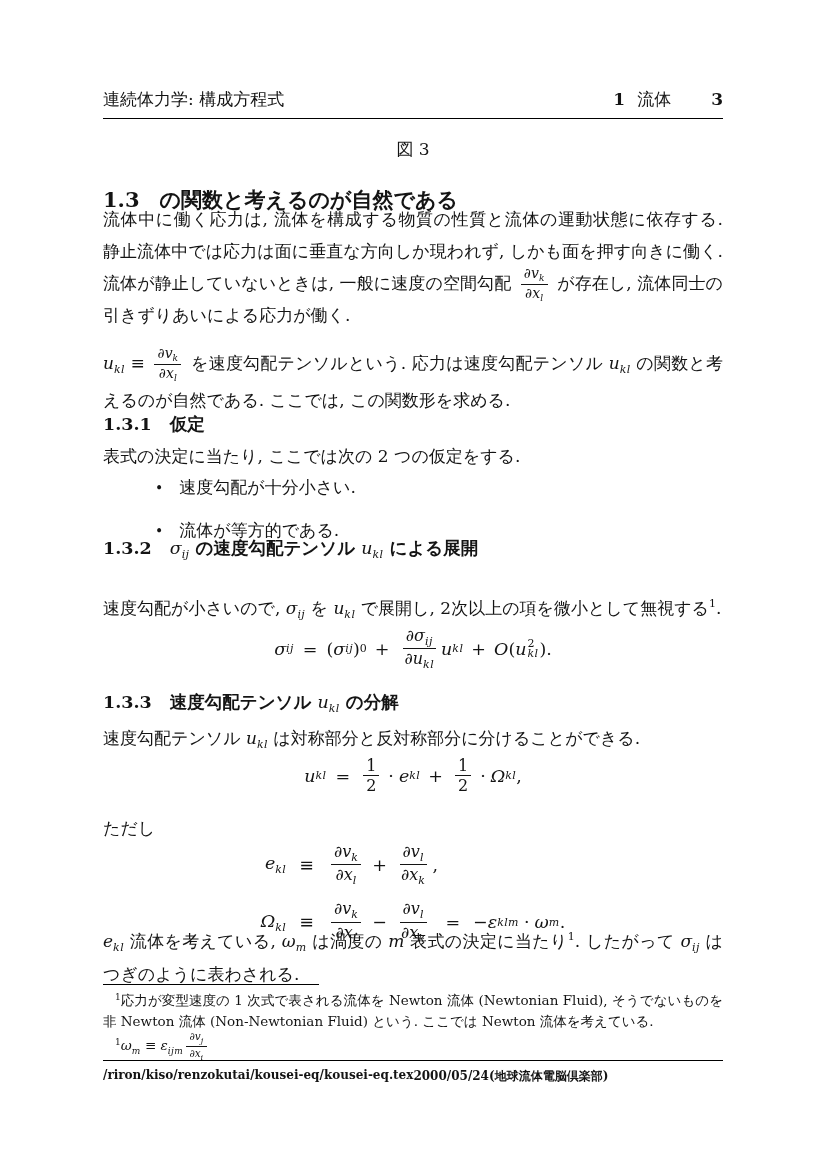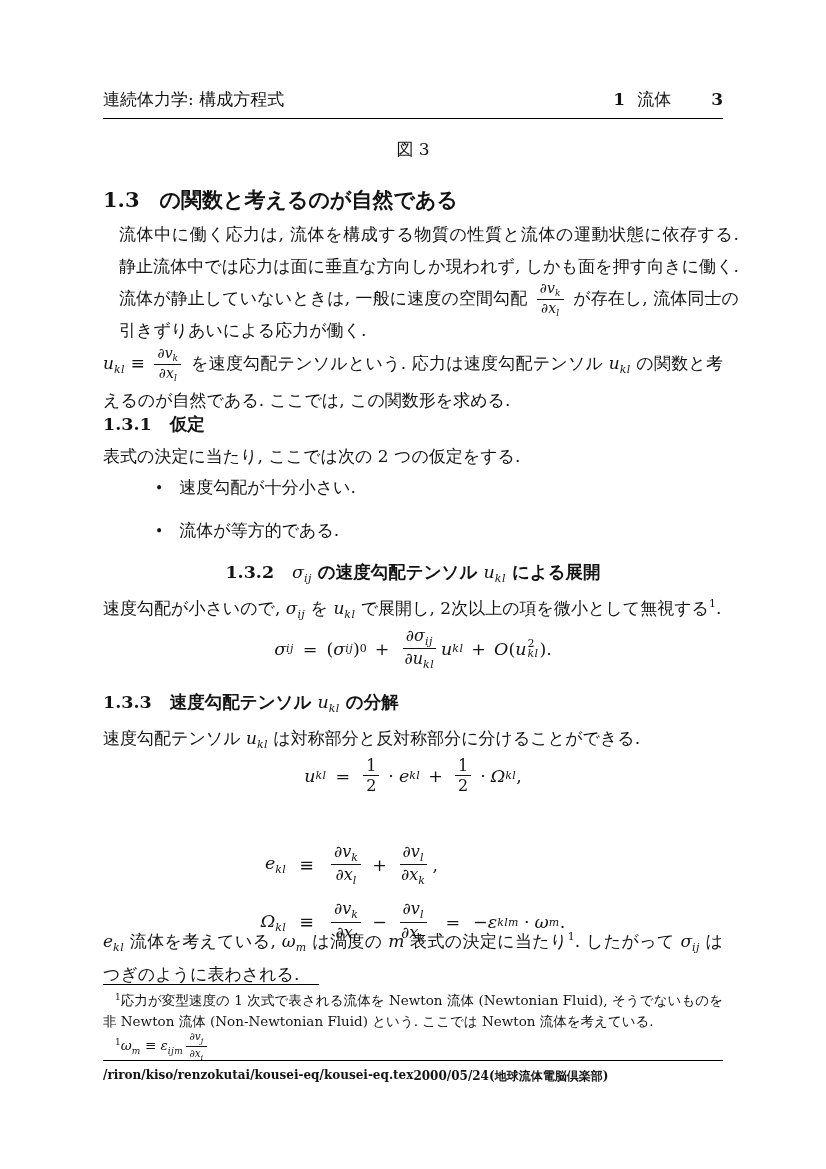--- a/index.html
+++ b/index.html
@@ -87,21 +87,21 @@
     </span>
   </div>
 
   <div class="abs caption" style="top:138px;">図 3</div>
 
   <div class="abs sec-h" style="top:186px;">
     <span class="sec-num">1.3</span>
     <span>の関数と考えるのが自然である</span>
   </div>
 
-  <div class="abs body-text" style="top:218px; line-height:32px;margin-left:16px;">
+  <div class="abs body-text" style="top:203px; line-height:32px;">
     <span>流体中に働く応力は, 流体を構成する物質の性質と流体の運動状態に依存する. 静止流体中では応力は面に垂直な方向しか現われず, しかも面を押す向きに働く. 流体が静止していないときは, 一般に速度の空間勾配 </span><span class="frac cfrac">
         <span class="fnum"><span class="mi">∂v</span><sub class="ms">k</sub></span>
         <span class="fden"><span class="mi">∂x</span><sub class="ms">l</sub></span>
       </span><span> が存在し, 流体同士の引きずりあいによる応力が働く.</span>
   </div>
 
   <div class="abs body-text" style="top:348px; line-height:31px;">
     <span class="mi">u</span><sub class="ms">kl</sub>
     <span>≡</span>
     <span class="frac cfrac">
@@ -121,21 +121,21 @@
     <div class="bullet-item">
       <span class="bullet-glyph">•</span>
       <span>速度勾配が十分小さい.</span>
     </div>
     <div class="bullet-item">
       <span class="bullet-glyph">•</span>
       <span>流体が等方的である.</span>
     </div>
   </div>
 
-  <div class="abs subsec-h" style="top:560px;justify-content:center;">
+  <div class="abs subsec-h" style="top:536px;">
     <span class="sec-num">1.3.2</span>
     <span>
       <span class="mi">σ</span><sub class="ms">ij</sub><span> の速度勾配テンソル </span><span class="mi">u</span><sub class="ms">kl</sub><span> による展開</span>
     </span>
   </div>
 
   <div class="abs body-text" style="top:592px;">
     <span>速度勾配が小さいので, </span><span class="mi">σ</span><sub class="ms">ij</sub><span> を </span><span class="mi">u</span><sub class="ms">kl</sub><span> で展開し, 2次以上の項を微小として無視する</span><sup class="fnref">1</sup><span>.</span>
   </div>
 
@@ -192,20 +192,21 @@
     <span class="frac">
         <span class="fnum">1</span>
         <span class="fden">2</span>
       </span>
     <span class="dot">·</span>
     <span class="mi">Ω</span>
       <sub class="ms">kl</sub>
       <span>,</span>
   </div>
 
+  <div class="abs body-text" style="top:812px;">ただし</div>
 
   <div class="abs eq-rows" style="top:842px;">
     <span class="lhs"><span class="mi">e</span><sub class="ms">kl</sub></span>
     <span class="rel">≡</span>
     <span class="rhs">
       <span class="frac">
           <span class="fnum"><span class="mi">∂v</span><sub class="ms">k</sub></span>
           <span class="fden"><span class="mi">∂x</span><sub class="ms">l</sub></span>
         </span>
       <span class="op">+</span>

